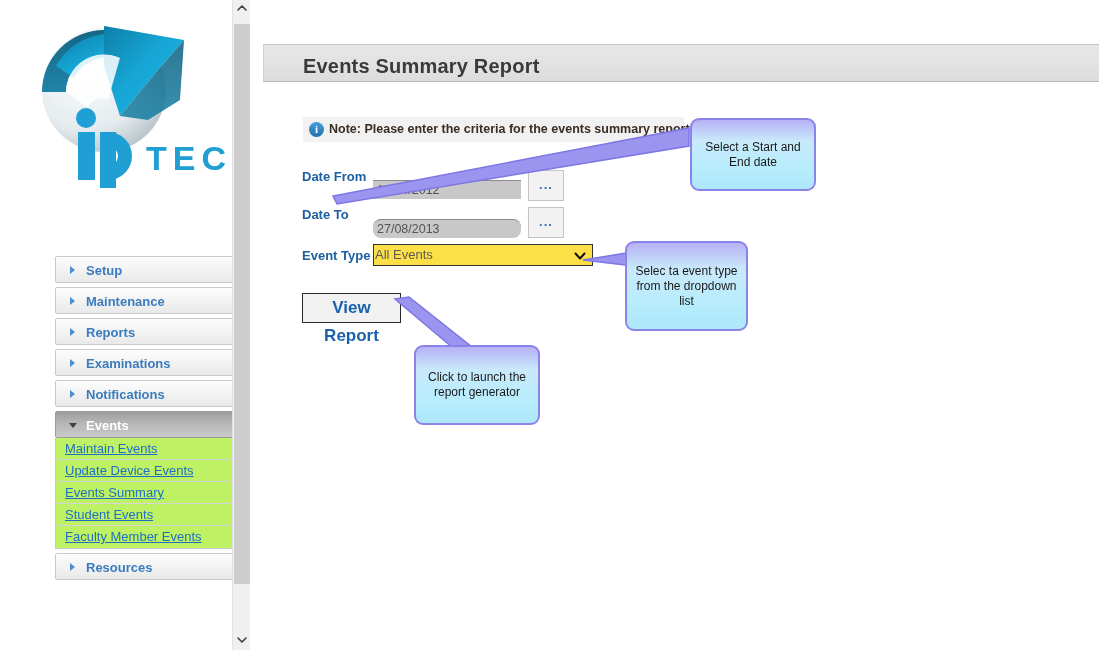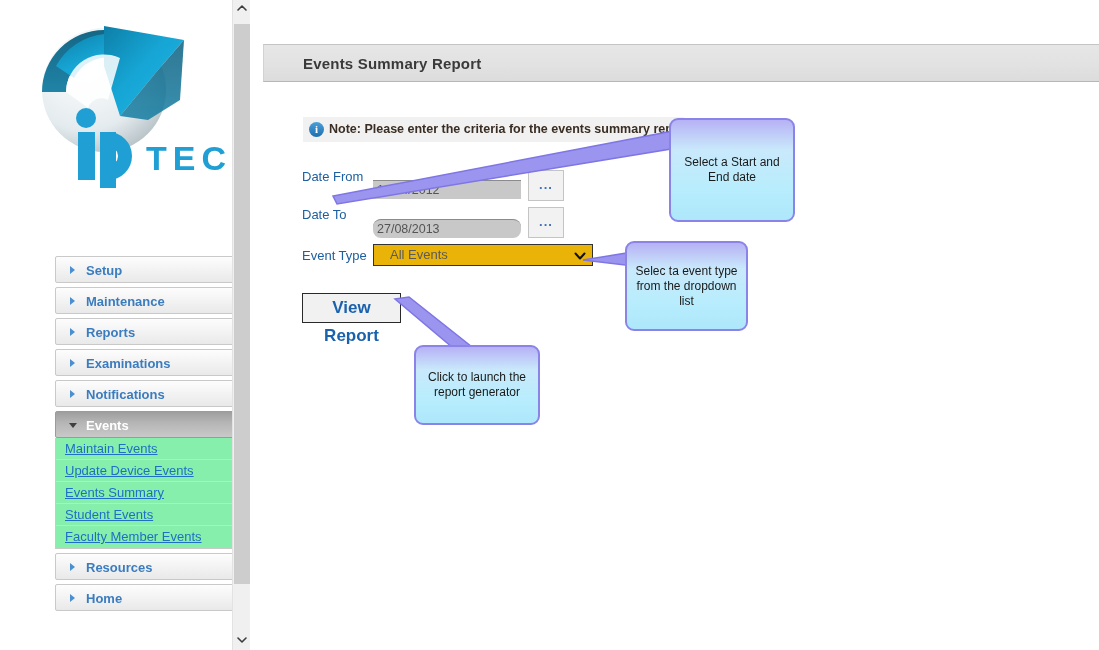--- a/index.html
+++ b/index.html
@@ -89,21 +89,21 @@
     margin-bottom: 4px;
     box-sizing: border-box;
   }
   .sub-item {
     height: 22px;
     line-height: 22px;
     border-bottom: 1px solid #d6d6d6;
     padding-left: 9px;
     font-size: 13px;
     cursor: pointer;
-    background: #86efac;
+    background: #bef264;
     box-sizing: border-box;
   }
   .sub-item:last-child { border-bottom: none; }
   .sub-item span {
     color: #1f6fc4;
     text-decoration: underline;
   }
 
   
   #scrollbar {
@@ -155,21 +155,21 @@
     background: linear-gradient(to bottom, #e6e6e6 0%, #e2e2e2 55%, #dcdcdc 100%);
     border-top: 1px solid #c4c4c4;
     border-bottom: 1px solid #b7b7b7;
     border-left: 1px solid #d2d2d2;
     box-sizing: border-box;
   }
   #page-title {
     position: absolute;
     left: 39px;
     top: 10px;
-    font-size: 15px;
+    font-size: 20px;
     color: #3a3a3a;
     font-weight: bold;
     letter-spacing: 0.2px;
   }
 
   
   #note-bar {
     position: absolute;
     left: 52px; top: 117px;
     width: 381px; height: 25px;
@@ -193,21 +193,21 @@
     font-weight: bold;
     line-height: 15px;
     text-align: center;
     font-family: "Liberation Serif", serif;
   }
 
   
   .form-label {
     position: absolute;
     font-size: 13px;
-    font-weight: normal;
+    font-weight: bold;
     color: #1d5fa0;
     white-space: nowrap;
   }
   #lbl-date-from { left: 51px; top: 169px; }
   #lbl-date-to   { left: 51px; top: 207px; }
   #lbl-event-type{ left: 51px; top: 248px; }
 
   .date-input {
     position: absolute;
     width: 148px; height: 19px;
@@ -242,27 +242,27 @@
     letter-spacing: 1px;
     font-weight: bold;
   }
   #btn-date-from { left: 277px; top: 170px; }
   #btn-date-to   { left: 277px; top: 207px; }
 
   #sel-event-type {
     position: absolute;
     left: 122px; top: 244px;
     width: 220px; height: 22px;
-    background: #eab308;
+    background: #fde047;
     border: 1px solid #333333;
     box-sizing: border-box;
     font-size: 13px;
     color: #5a5a5a;
     line-height: 20px;
-    padding-left: 16px;
+    padding-left: 1px;
     cursor: pointer;
     white-space: nowrap;
   }
   #sel-caret {
     position: absolute;
     right: 6px; top: 5px;
     width: 12px; height: 12px;
   }
 
   #btn-view-report {
@@ -290,21 +290,21 @@
     color: #1a1a1a;
     font-size: 12px;
     text-align: center;
     display: flex;
     align-items: center;
     justify-content: center;
     padding: 4px 8px;
     line-height: 15px;
     z-index: 6;
   }
-  #callout-dates  { left: 418px; top: 118px; width: 126px; height: 104px; }
+  #callout-dates  { left: 439px; top: 118px; width: 126px; height: 73px; }
   #callout-type   { left: 374px; top: 241px; width: 123px; height: 90px; }
   #callout-report { left: 163px; top: 345px; width: 126px; height: 80px; }
 
   .tail-svg {
     position: absolute;
     z-index: 5;
     overflow: visible;
   }
   #tail-dates  { left: 80px; top: 100px; width: 370px; height: 110px; }
   #tail-type   { left: 330px; top: 250px; width: 60px; height: 30px; }
@@ -417,24 +417,20 @@
         <span>Faculty Member Events</span>
       </div>
     </div>
 
 
     <div class="nav-item">
       <span class="tri"></span>
       <span>Resources</span>
     </div>
 
-    <div class="nav-item">
-      <span class="tri"></span>
-      <span>Home</span>
-    </div>
 
   </div>
 </div>
 
 <div id="scrollbar">
   <div class="sb-arrow up">
     <svg width="10" height="8" viewBox="0 0 10 8">
       <path d="M1 6 L5 2 L9 6" stroke="#3c3c3c" stroke-width="1.6" fill="none" stroke-linecap="round" stroke-linejoin="round"></path>
     </svg>
   </div>

